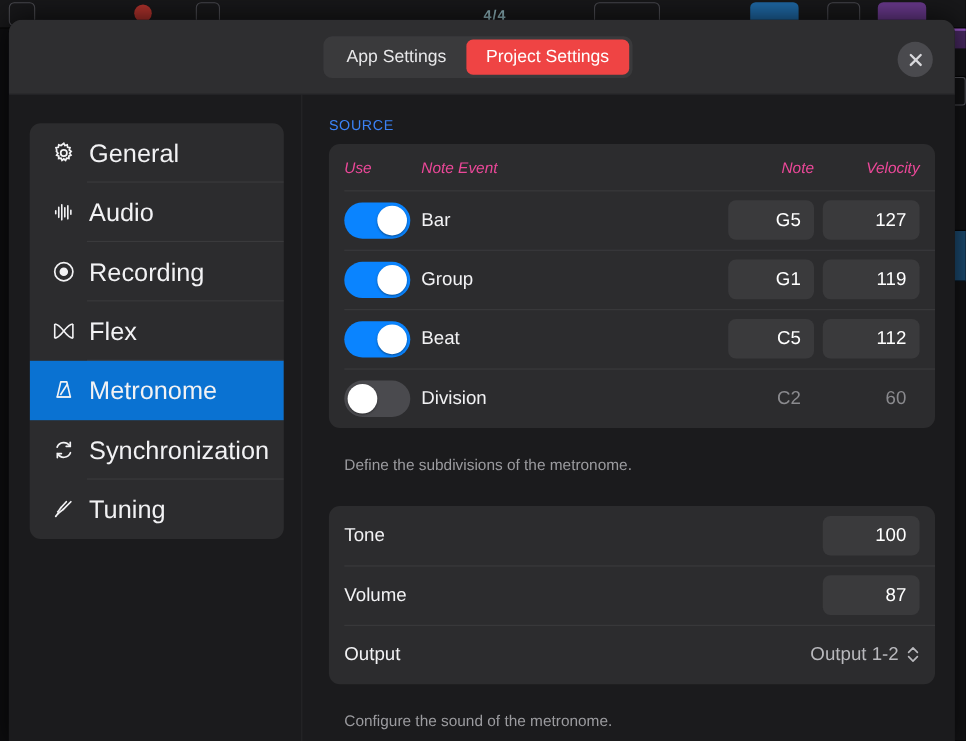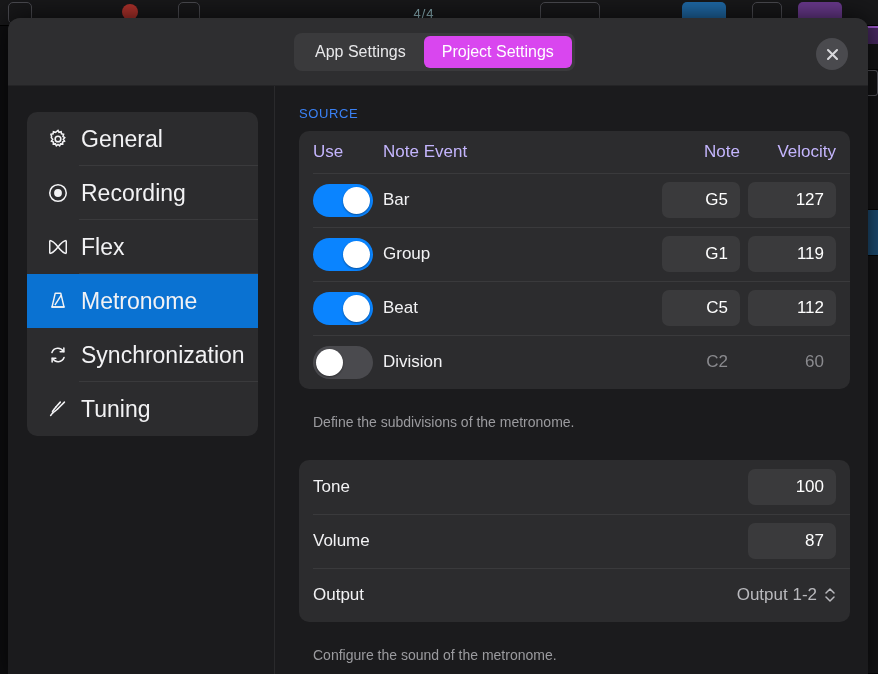--- a/index.html
+++ b/index.html
@@ -69,21 +69,21 @@
     height: 38px;
   }
   .seg-item {
     display: flex; align-items: center; justify-content: center;
     padding: 0 18px;
     font-size: 16px; color: #e8e8ea;
     border-radius: 6px;
     cursor: pointer;
     white-space: nowrap;
   }
-  .seg-item.active { background: #d946ef; color: #ffffff; }
+  .seg-item.active { background: #ef4444; color: #ffffff; }
 
   .close-btn {
     position: absolute; right: 20px; top: 20px;
     width: 32px; height: 32px; border-radius: 50%;
     background: #4a4a4e;
     display: flex; align-items: center; justify-content: center;
     cursor: pointer;
   }
   .close-btn svg { display: block; }
 
@@ -141,21 +141,21 @@
     background: #2c2c2e;
     border-radius: 10px;
     overflow: hidden;
     width: 551px;
   }
 
   .thead {
     display: flex; align-items: center;
     height: 42px;
     padding: 0 14px;
-    font-size: 17px; color: #c4b5fd;
+    font-size: 14px; color: #ec4899; font-style: italic;
   }
   .th-use { width: 70px; flex: 0 0 70px; }
   .th-event { flex: 1; }
   .th-note { width: 84px; flex: 0 0 84px; text-align: right; }
   .th-vel { width: 96px; flex: 0 0 96px; text-align: right; }
 
   .trow {
     position: relative;
     display: flex; align-items: center;
     height: 54px;
@@ -233,21 +233,21 @@
 </head>
 <body>
 
 <div id="root">
 
   <div class="daw">
     <div class="daw-toolbar">
       <div class="daw-tb-item daw-outline" style="left:8px;width:24px;"></div>
       <div class="daw-red-dot" style="left:122px;"></div>
       <div class="daw-tb-item daw-outline" style="left:178px;width:22px;"></div>
-      <div class="daw-tb-item daw-lcd" style="left:404px;width:40px;">4/4</div>
+      <div class="daw-tb-item daw-lcd" style="left:430px;width:40px;font-weight:bold;">4/4</div>
       <div class="daw-tb-item daw-outline" style="left:540px;width:60px;"></div>
       <div class="daw-tb-item daw-blue" style="left:682px;width:44px;"></div>
       <div class="daw-tb-item daw-outline" style="left:752px;width:30px;"></div>
       <div class="daw-tb-item daw-purple" style="left:798px;width:44px;"></div>
     </div>
     <div class="daw-track-area">
       <div class="daw-track" style="top:0px;height:44px;"></div>
       <div class="daw-track" style="top:44px;height:140px;"></div>
       <div class="daw-track daw-track-sel" style="top:184px;height:46px;"></div>
       <div class="daw-track" style="top:230px;height:418px;"></div>
@@ -278,20 +278,28 @@
           <div class="side-item">
             <span class="ico">
               <svg width="22" height="22" viewBox="0 0 24 24" fill="none" stroke="currentColor" stroke-width="1.7">
                 <circle cx="12" cy="12" r="3.1"></circle>
                 <path d="M12 2.6l1.1 2.1 2.3-.6.4 2.3 2.3.5-.7 2.2 1.9 1.4-1.5 1.8 1.3 2-2.1.9.1 2.3-2.3-.2-1 2.1-1.8-1.4-1.8 1.4-1-2.1-2.3.2.1-2.3-2.1-.9 1.3-2-1.5-1.8L5 9.1l-.7-2.2 2.3-.5.4-2.3 2.3.6z"></path>
               </svg>
             </span>
             <span class="lbl">General</span>
           </div>
 
+          <div class="side-item">
+            <span class="ico">
+              <svg width="22" height="22" viewBox="0 0 24 24" stroke="currentColor" stroke-width="1.6" stroke-linecap="round">
+                <path d="M4 10.5v3M7 7v10M10 4.5v15M13 7.5v9M16 5.5v13M19 10v4"></path>
+              </svg>
+            </span>
+            <span class="lbl">Audio</span>
+          </div>
 
           <div class="side-item">
             <span class="ico">
               <svg width="22" height="22" viewBox="0 0 24 24" fill="none" stroke="currentColor" stroke-width="1.7">
                 <circle cx="12" cy="12" r="9"></circle>
                 <circle cx="12" cy="12" r="3.4" fill="currentColor"></circle>
               </svg>
             </span>
             <span class="lbl">Recording</span>
           </div>

